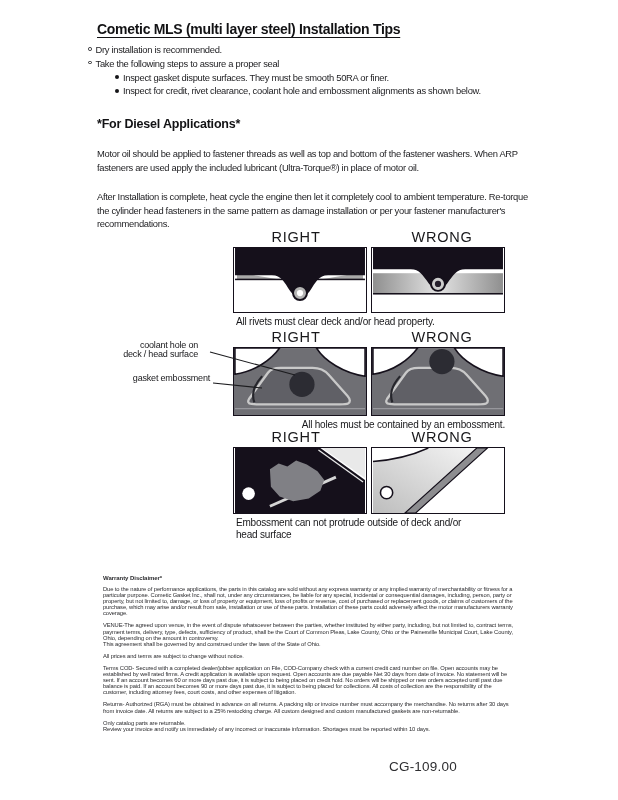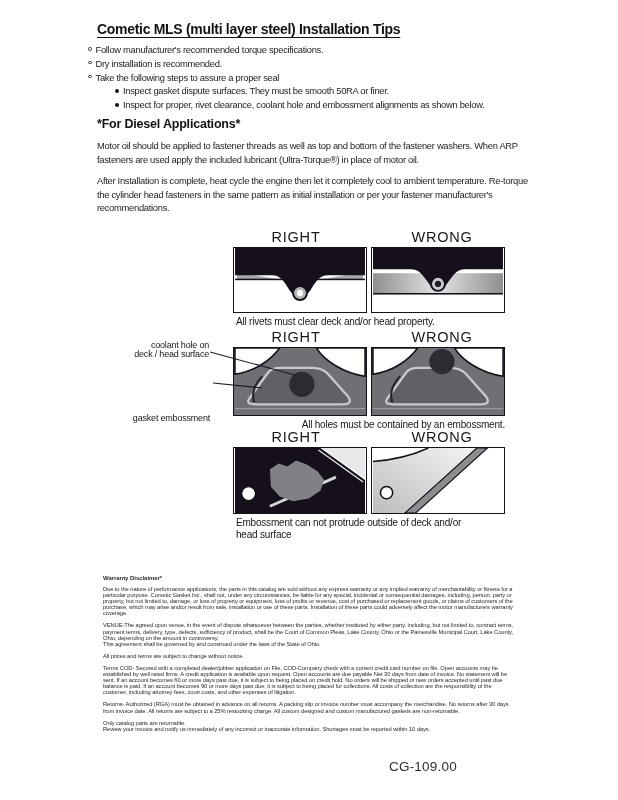--- a/index.html
+++ b/index.html
@@ -19,38 +19,38 @@
   #tips-list li { list-style:none; display:flex; align-items:flex-start;
     font-size:9.4px; letter-spacing:-0.3px; line-height:13.8px; }
   #tips-list li.l2 { padding-left:27px; }
   .mk { flex:0 0 auto; margin-right:4px; }
   .mk-open { width:3.5px; height:3.5px; border:1px solid #2a2a2d; border-radius:50%; margin-top:4.2px; }
   .mk-fill { width:4px; height:4px; background:#151518; border-radius:50%; margin-top:4.5px; }
 
   
   #diesel { position:absolute; left:97px; top:117px; width:434px; }
   #diesel h2 { font-size:12.5px; font-weight:bold; letter-spacing:-0.2px; color:#121214; margin:0 0 6px 0; }
-  #diesel p { font-size:9.4px; letter-spacing:-0.3px; line-height:13.5px; margin:8px 0 8px 0; }
+  #diesel p { font-size:9.4px; letter-spacing:-0.3px; line-height:13.5px; margin:16px 0 8px 0; }
 
   
   .dgrow { position:absolute; left:233px; width:272px; }
   #row1 { top:229px; } #row2 { top:329px; } #row3 { top:429px; }
   .hdr { display:flex; gap:20px; margin-bottom:2px; }
   .hlabel { width:134px; text-align:center; font-size:14.5px; letter-spacing:0.8px; color:#18181b; }
   .panels { display:flex; gap:4px; }
   .panel { display:block; border:1.6px solid #15101b; background:#fff; }
   .panel.gray { background:#6f6f74; }
   .caption { font-size:10px; letter-spacing:-0.2px; line-height:11.5px; color:#18181b; margin-top:3px; padding-left:3px; }
   .cap-center { text-align:right; padding-left:0; }
   .cap-narrow { width:232px; }
 
   
   .anno { position:absolute; text-align:right; font-size:9px; letter-spacing:-0.2px; line-height:8.8px; color:#18181b; }
-  #anno1 { left:89px; top:341px; width:120px; }
-  #anno2 { left:80px; top:374px; width:130px;margin-top:40px; }
+  #anno1 { left:78px; top:341px; width:120px; }
+  #anno2 { left:80px; top:374px; width:130px; }
   .anno .block { display:block; }
   #leaders { position:absolute; left:0; top:0; pointer-events:none; }
 
   
   #legal { position:absolute; left:103px; top:575px; width:414px; color:#2b2b2e; }
   #legal h3 { font-size:6px; font-weight:bold; margin:0 0 5px 0; letter-spacing:-0.05px; }
   #legal p { font-size:5.8px; line-height:6.1px; letter-spacing:-0.1px; margin:0 0 6px 0; }
   #legal p.tight { margin-bottom:0; }
 
   
@@ -59,45 +59,41 @@
 </head>
 <body>
 
 <div class="page">
 
   <section id="intro">
     <h1>Cometic MLS (multi layer steel) Installation Tips</h1>
     <ul id="tips-list">
       <li class="l1">
           <span class="mk mk-open"></span>
-          <span class="txt">Follow manufacturer's recommended torque specifications.</span>
-        </li>
-      <li class="l1">
-          <span class="mk mk-open"></span>
           <span class="txt">Dry installation is recommended.</span>
         </li>
       <li class="l1">
           <span class="mk mk-open"></span>
           <span class="txt">Take the following steps to assure a proper seal</span>
         </li>
       <li class="l2">
           <span class="mk mk-fill"></span>
           <span class="txt">Inspect gasket dispute surfaces.  They must be smooth 50RA or finer.</span>
         </li>
       <li class="l2">
           <span class="mk mk-fill"></span>
-          <span class="txt">Inspect for proper, rivet clearance, coolant hole and embossment alignments as shown below.</span>
+          <span class="txt">Inspect for credit, rivet clearance, coolant hole and embossment alignments as shown below.</span>
         </li>
     </ul>
   </section>
 
   <section id="diesel">
     <h2>*For Diesel Applications*</h2>
     <p>Motor oil should be applied to fastener threads as well as top and bottom of the fastener washers. When ARP fasteners are used apply the included lubricant (Ultra-Torque®) in place of motor oil.</p>
-    <p>After Installation is complete, heat cycle the engine then let it completely cool to ambient temperature. Re-torque the cylinder head fasteners in the same pattern as initial installation or per your fastener manufacturer's recommendations.</p>
+    <p>After Installation is complete, heat cycle the engine then let it completely cool to ambient temperature. Re-torque the cylinder head fasteners in the same pattern as damage installation or per your fastener manufacturer's recommendations.</p>
   </section>
 
   <div class="dgrow" id="row1">
     <div class="hdr">
       <span class="hlabel">RIGHT</span>
       <span class="hlabel">WRONG</span>
     </div>
     <div class="panels">
       <svg class="panel" width="134" height="66" viewBox="0 0 134 66">
         <rect width="134" height="66" fill="#ffffff"></rect>

